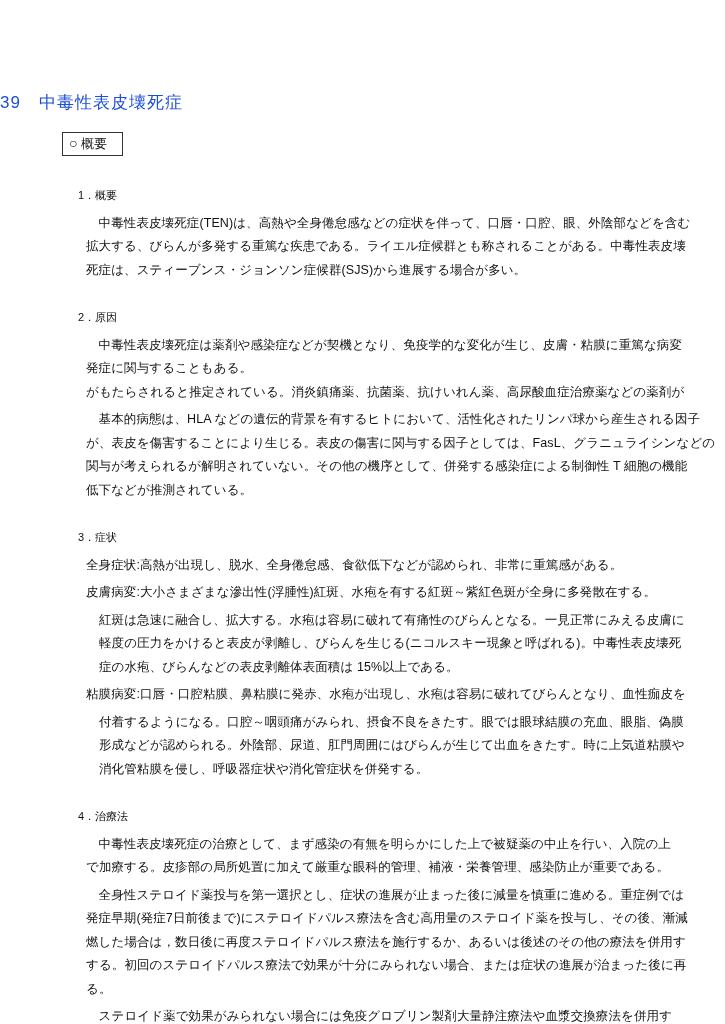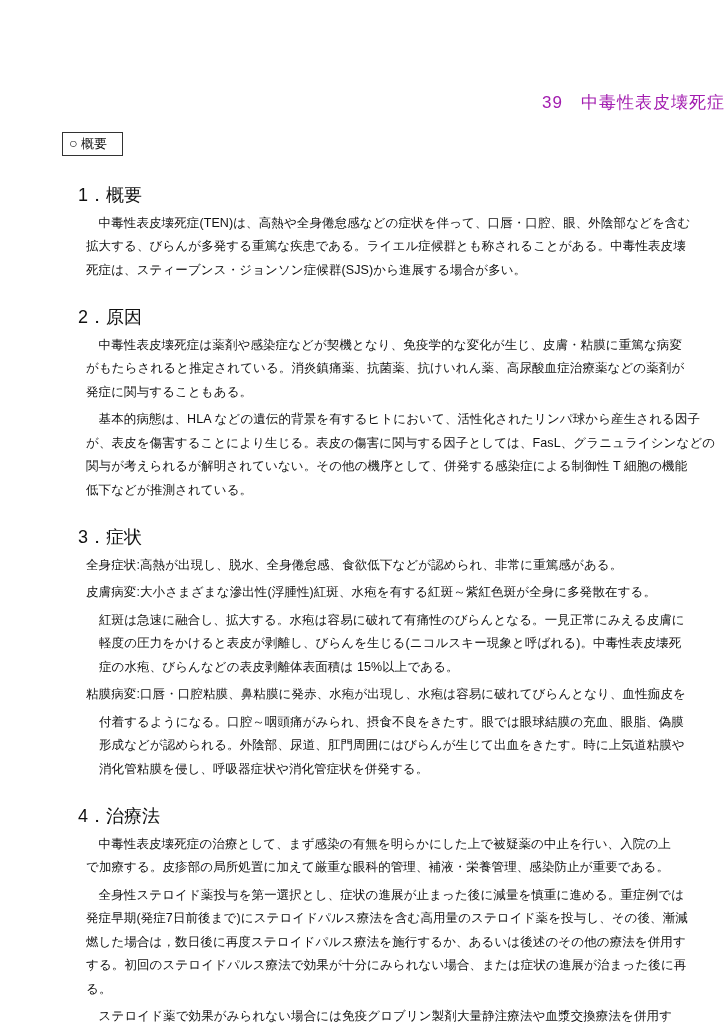--- a/index.html
+++ b/index.html
@@ -12,25 +12,25 @@
     width: 725px;
     height: 1024px;
     margin: 0 auto;
     background: #ffffff;
     font-family: "Liberation Sans", "DejaVu Sans", sans-serif;
     color: #111111;
     overflow: hidden;
   }
   .doc-title {
     padding-top: 91px;
-    text-align: right;
+    text-align: left;
     font-size: 17px;
     line-height: 24px;
     letter-spacing: 1px;
-    color: #a21caf;
+    color: #1d4ed8;
     white-space: pre;
   }
   .overview-box {
     display: inline-block;
     margin: 17px 0 0 62px;
     border: 1.5px solid #333;
     padding: 1px 15px 2px 6px;
     font-size: 13px;
     line-height: 19px;
     white-space: pre;
@@ -39,21 +39,21 @@
     font-size: 14px;
   }
   .sections {
     padding-top: 4px;
   }
   .section {
     margin-top: 24px;
   }
   .section-heading {
     padding-left: 78px;
-    font-size: 18px;
+    font-size: 11px;
     line-height: 23.5px;
     white-space: pre;
   }
   .block { margin: 4px; }
   .indent-0 { padding-left: 82px; }
   .indent-1 { padding-left: 95px; }
   .line {
     font-size: 12.5px;
     line-height: 23.5px;
     white-space: pre;
@@ -75,22 +75,22 @@
         <div class="block indent-0">
           <div class="line">　中毒性表皮壊死症(TEN)は、高熱や全身倦怠感などの症状を伴って、口唇・口腔、眼、外陰部などを含む</div>
           <div class="line">拡大する、びらんが多発する重篤な疾患である。ライエル症候群とも称されることがある。中毒性表皮壊</div>
           <div class="line">死症は、スティーブンス・ジョンソン症候群(SJS)から進展する場合が多い。</div>
         </div>
       </div>
       <div class="section">
         <div class="section-heading">2．原因</div>
         <div class="block indent-0">
           <div class="line">　中毒性表皮壊死症は薬剤や感染症などが契機となり、免疫学的な変化が生じ、皮膚・粘膜に重篤な病変</div>
+          <div class="line">発症に関与することもある。</div>
           <div class="line">がもたらされると推定されている。消炎鎮痛薬、抗菌薬、抗けいれん薬、高尿酸血症治療薬などの薬剤が</div>
-          <div class="line">発症に関与することもある。</div>
         </div>
         <div class="block indent-0">
           <div class="line">　基本的病態は、HLA などの遺伝的背景を有するヒトにおいて、活性化されたリンパ球から産生される因子</div>
           <div class="line">が、表皮を傷害することにより生じる。表皮の傷害に関与する因子としては、FasL、グラニュライシンなどの</div>
           <div class="line">関与が考えられるが解明されていない。その他の機序として、併発する感染症による制御性 T 細胞の機能</div>
           <div class="line">低下などが推測されている。</div>
         </div>
       </div>
       <div class="section">
         <div class="section-heading">3．症状</div>

